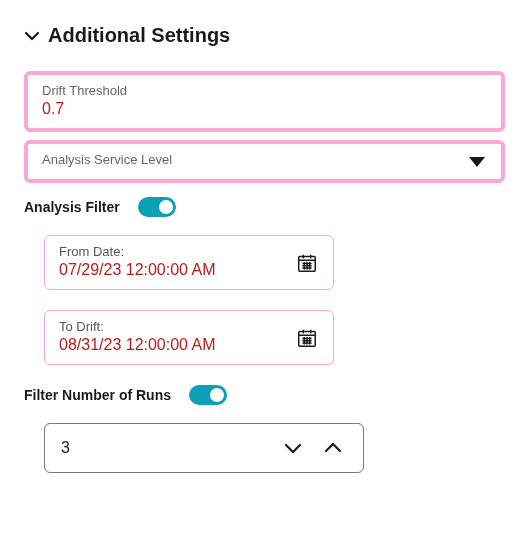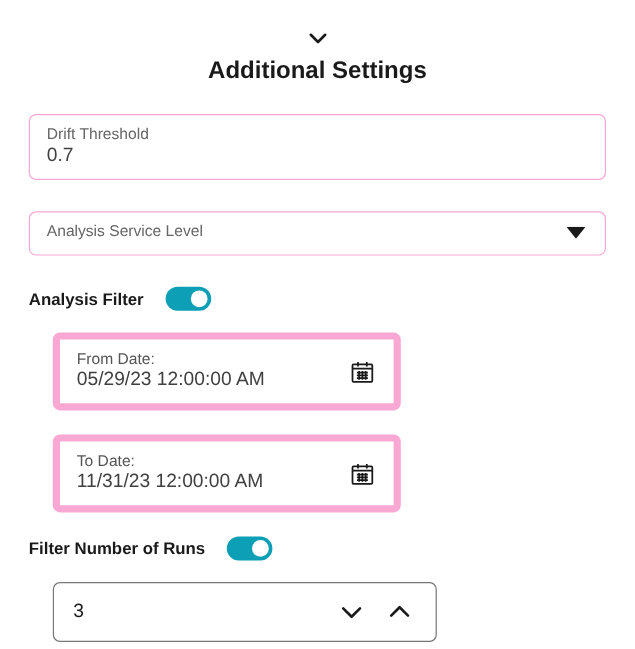--- a/index.html
+++ b/index.html
@@ -9,49 +9,48 @@
       background: #fff;
       color: #1a1a1a;
       padding: 24px;
     }
     .section-header {
       display: flex;
       align-items: center;
       gap: 8px;
       margin-bottom: 24px;
       cursor: pointer;
-      flex-direction: column;
     }
     .section-header h2 {
       font-size: 20px;
       font-weight: 700;
     }
     .chevron {
       width: 16px;
       height: 16px;
       display: inline-flex;
       align-items: center;
       justify-content: center;
     }
     .chevron svg { width: 16px; height: 16px; }
 
     .field-box {
-      border: 1px solid #f9a8d4;
+      border: 4px solid #f9a8d4;
       border-radius: 6px;
       padding: 8px 14px 10px 14px;
-      margin-bottom: 26px;
+      margin-bottom: 8px;
     }
     .field-label {
       font-size: 13px;
       color: #666;
       margin-bottom: 2px;
     }
     .field-value {
       font-size: 16px;
-      color: #404040;
+      color: #b91c1c;
     }
     .select-box {
       position: relative;
     }
     .select-box .dropdown-caret {
       position: absolute;
       right: 16px;
       top: 50%;
       transform: translateY(-50%);
     }
@@ -82,21 +81,21 @@
       height: 14px;
       background: #fff;
       border-radius: 50%;
       position: absolute;
       top: 3px;
       right: 3px;
     }
 
     .indented { margin-left: 20px; }
     .date-box {
-      border: 6px solid #f9a8d4;
+      border: 1px solid #f9a8d4;
       border-radius: 6px;
       padding: 8px 14px 10px 14px;
       margin-bottom: 20px;
       width: 290px;
       position: relative;
     }
     .date-box .field-label { color: #555; }
     .cal-icon {
       position: absolute;
       right: 14px;
@@ -160,40 +159,40 @@
 <div class="row">
   <span class="row-label">Analysis Filter</span>
   <div class="toggle">
     <div class="knob"></div>
   </div>
 </div>
 
 <div class="indented">
   <div class="date-box">
     <div class="field-label">From Date:</div>
-    <div class="field-value">05/29/23 12:00:00 AM</div>
+    <div class="field-value">07/29/23 12:00:00 AM</div>
     <span class="cal-icon">
       <svg viewBox="0 0 24 24">
         <rect x="3" y="5" width="18" height="16" rx="1"></rect>
         <line x1="3" y1="9" x2="21" y2="9"></line>
         <line x1="8" y1="3" x2="8" y2="7"></line>
         <line x1="16" y1="3" x2="16" y2="7"></line>
         <line x1="7" y1="12.5" x2="17" y2="12.5"></line>
         <line x1="7" y1="15" x2="17" y2="15"></line>
         <line x1="7" y1="17.5" x2="17" y2="17.5"></line>
         <line x1="9" y1="11" x2="9" y2="19"></line>
         <line x1="12" y1="11" x2="12" y2="19"></line>
         <line x1="15" y1="11" x2="15" y2="19"></line>
       </svg>
     </span>
   </div>
 
   <div class="date-box">
-    <div class="field-label">To Date:</div>
-    <div class="field-value">11/31/23 12:00:00 AM</div>
+    <div class="field-label">To Drift:</div>
+    <div class="field-value">08/31/23 12:00:00 AM</div>
     <span class="cal-icon">
       <svg viewBox="0 0 24 24">
         <rect x="3" y="5" width="18" height="16" rx="1"></rect>
         <line x1="3" y1="9" x2="21" y2="9"></line>
         <line x1="8" y1="3" x2="8" y2="7"></line>
         <line x1="16" y1="3" x2="16" y2="7"></line>
         <line x1="7" y1="12.5" x2="17" y2="12.5"></line>
         <line x1="7" y1="15" x2="17" y2="15"></line>
         <line x1="7" y1="17.5" x2="17" y2="17.5"></line>
         <line x1="9" y1="11" x2="9" y2="19"></line>

